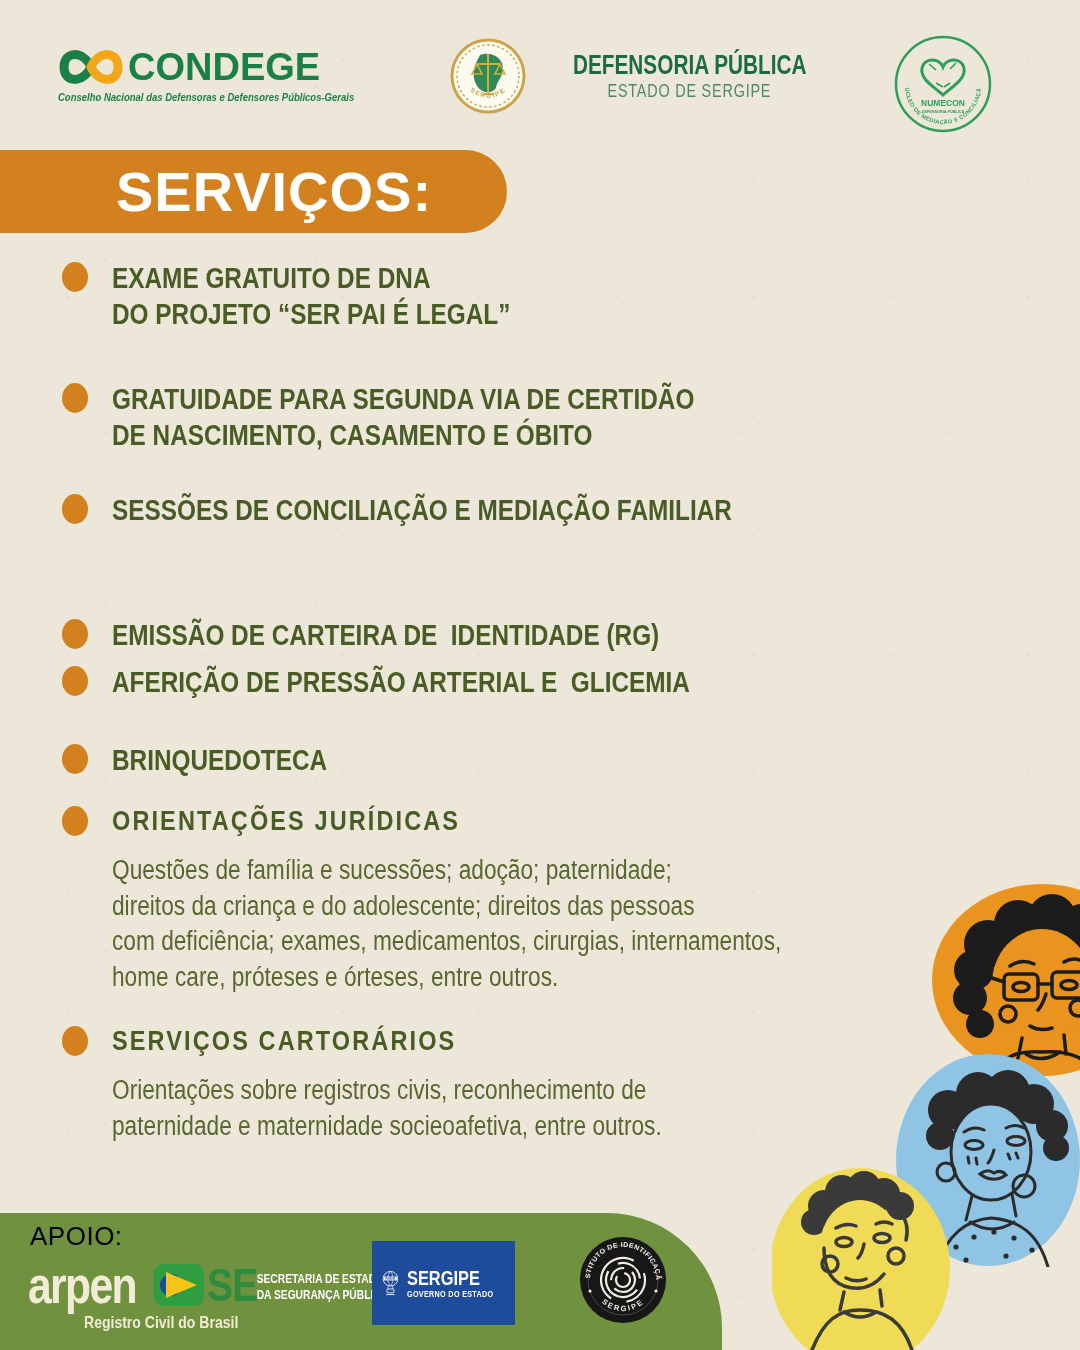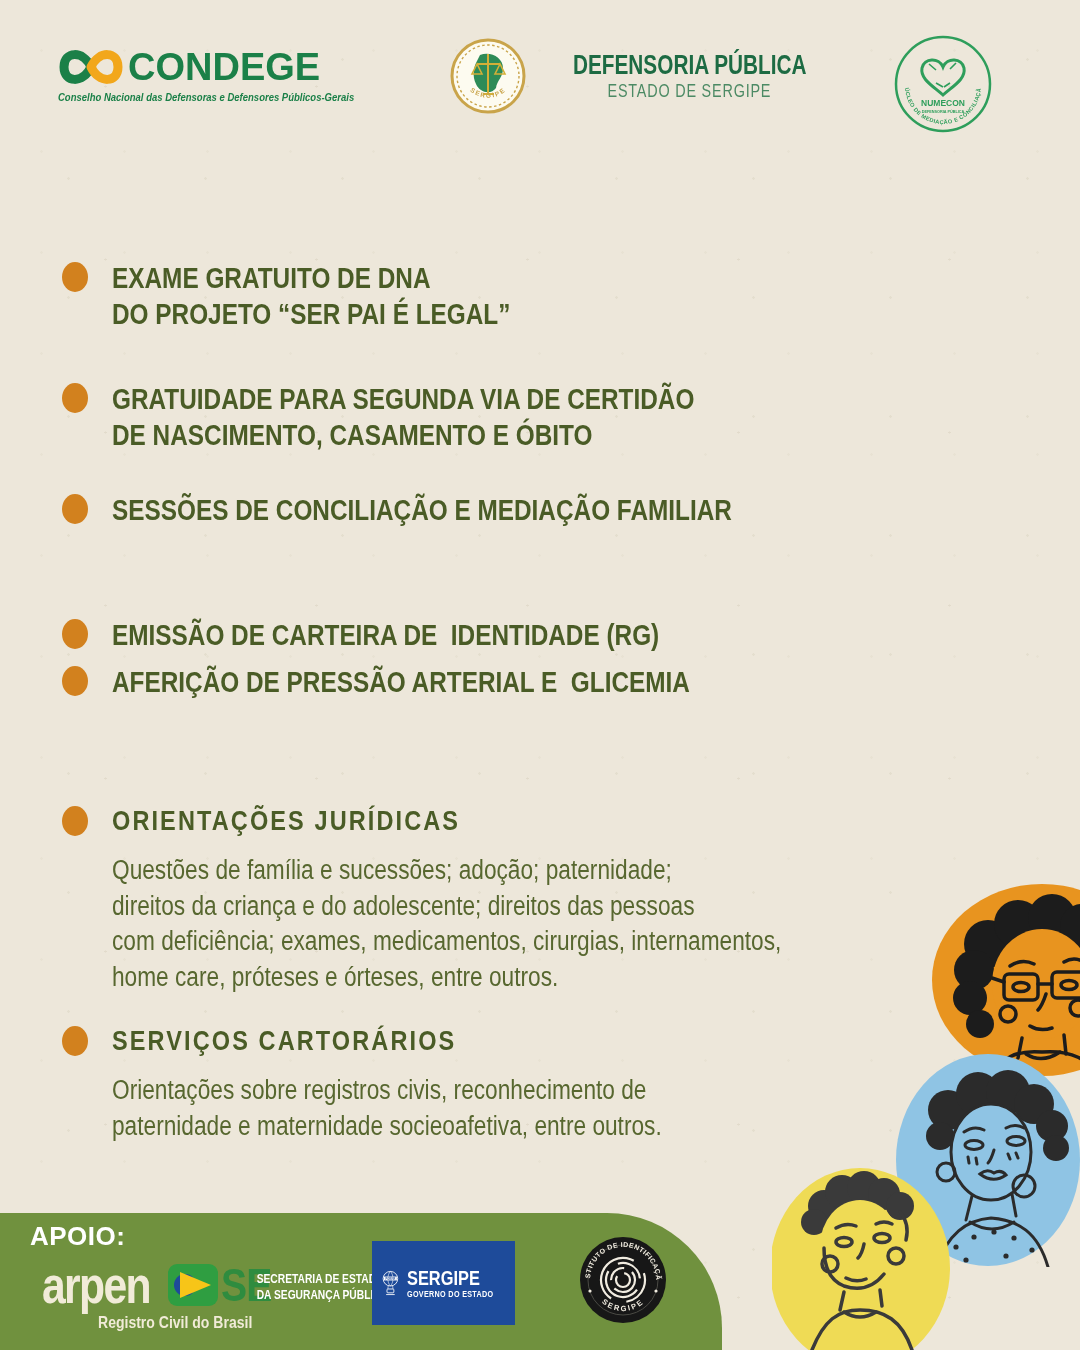--- a/index.html
+++ b/index.html
@@ -36,22 +36,22 @@
   
   .svc{position:absolute;left:62px;padding-left:50px;width:920px;}
   .dot{position:absolute;left:0;top:2px;width:26px;height:30px;border-radius:50%;background:#D2811E;display:block;}
   .svc-title{font-size:29px;line-height:36px;font-weight:bold;color:#4A5C26;}
   .svc-heading{font-size:28px;line-height:34px;font-weight:bold;color:#4A5C26;letter-spacing:2.5px;}
   .svc-desc{position:absolute;left:112px;width:920px;font-size:27px;line-height:35.5px;color:#57672F;}
 
   
   .footer{position:absolute;left:0;top:1213px;width:722px;height:137px;background:#70913E;
     border-top-right-radius:115px;}
-  .apoio{position:absolute;left:30px;top:8px;font-size:26px;font-weight:700;color:#ffffff;letter-spacing:.5px;}
-  .arpen{position:absolute;left:42px;top:46px;}
+  .apoio{position:absolute;left:30px;top:8px;font-size:26px;font-weight:400;color:#000000;letter-spacing:.5px;}
+  .arpen{position:absolute;left:28px;top:46px;}
   .arpen-row{display:flex;align-items:center;}
   .arpen-name{font-size:52px;font-weight:800;color:#F1EBD8;letter-spacing:-2px;
     transform:scaleX(.82);transform-origin:left center;display:inline-block;line-height:1;}
   .arpen-flag{margin:0 1px 0 -8px;}
   .arpen-se{font-size:46px;font-weight:800;color:#2F8C3F;letter-spacing:-1px;
     transform:scaleX(.85);transform-origin:left center;display:inline-block;line-height:1;}
   .arpen-tag{margin:2px 0 0 56px;font-size:16.5px;font-weight:bold;color:#F1EBD8;
     transform:scaleX(.85);transform-origin:left top;white-space:nowrap;display:inline-block;}
   .secretaria{position:absolute;left:245px;top:58px;width:130px;text-align:center;
     font-size:12.5px;font-weight:bold;color:#ffffff;line-height:16px;}
@@ -106,20 +106,23 @@
     <path d="M50 33 C46 23 31 24 29 34 C27 45 40 52 50 61 C60 52 73 45 71 34 C69 24 54 23 50 33 Z" fill="none" stroke="#2E9E5B" stroke-width="3"></path>
     <path d="M36 30 l7 6 M63 29 l-6 6 M43 49 l7 4 M57 49 l-6 4" fill="none" stroke="#2E9E5B" stroke-width="1.6"></path>
     <text x="50" y="72" text-anchor="middle" font-size="8.5" font-weight="bold" fill="#2E9E5B">NUMECON</text>
     <text x="50" y="79" text-anchor="middle" font-size="3.8" font-weight="bold" fill="#2E9E5B">DEFENSORIA PÚBLICA</text>
     <path id="num-ring" d="M 12,52 A 38,38 0 0 0 88,52" fill="none"></path>
     <text font-size="5.6" font-weight="bold" fill="#2E9E5B" letter-spacing=".4">
       <textPath href="#num-ring" startOffset="50%" text-anchor="middle">NÚCLEO DE MEDIAÇÃO E CONCILIAÇÃO</textPath>
     </text>
   </svg>
 
+  <div class="banner">
+    <span class="banner-text">SERVIÇOS:</span>
+  </div>
 
   <div class="svc" style="top:260px">
     <span class="dot"></span>
     <div class="svc-title cx">EXAME GRATUITO DE DNA
 DO PROJETO “SER PAI É LEGAL”</div>
   </div>
   <div class="svc" style="top:381px">
     <span class="dot"></span>
     <div class="svc-title cx">GRATUIDADE PARA SEGUNDA VIA DE CERTIDÃO
 DE NASCIMENTO, CASAMENTO E ÓBITO</div>
@@ -128,20 +131,24 @@
     <span class="dot"></span>
     <div class="svc-title cx">SESSÕES DE CONCILIAÇÃO E MEDIAÇÃO FAMILIAR</div>
   </div>
   <div class="svc" style="top:617px">
     <span class="dot"></span>
     <div class="svc-title cx">EMISSÃO DE CARTEIRA DE  IDENTIDADE (RG)</div>
   </div>
   <div class="svc" style="top:664px">
     <span class="dot"></span>
     <div class="svc-title cx">AFERIÇÃO DE PRESSÃO ARTERIAL E  GLICEMIA</div>
+  </div>
+  <div class="svc" style="top:742px">
+    <span class="dot"></span>
+    <div class="svc-title cx">BRINQUEDOTECA</div>
   </div>
   <div class="svc" style="top:804px">
     <span class="dot"></span>
     <div class="svc-heading cx">ORIENTAÇÕES JURÍDICAS</div>
   </div>
   <div class="svc-desc cx" style="top:853px">Questões de família e sucessões; adoção; paternidade;
 direitos da criança e do adolescente; direitos das pessoas
 com deficiência; exames, medicamentos, cirurgias, internamentos,
 home care, próteses e órteses, entre outros.</div>
   <div class="svc" style="top:1024px">

